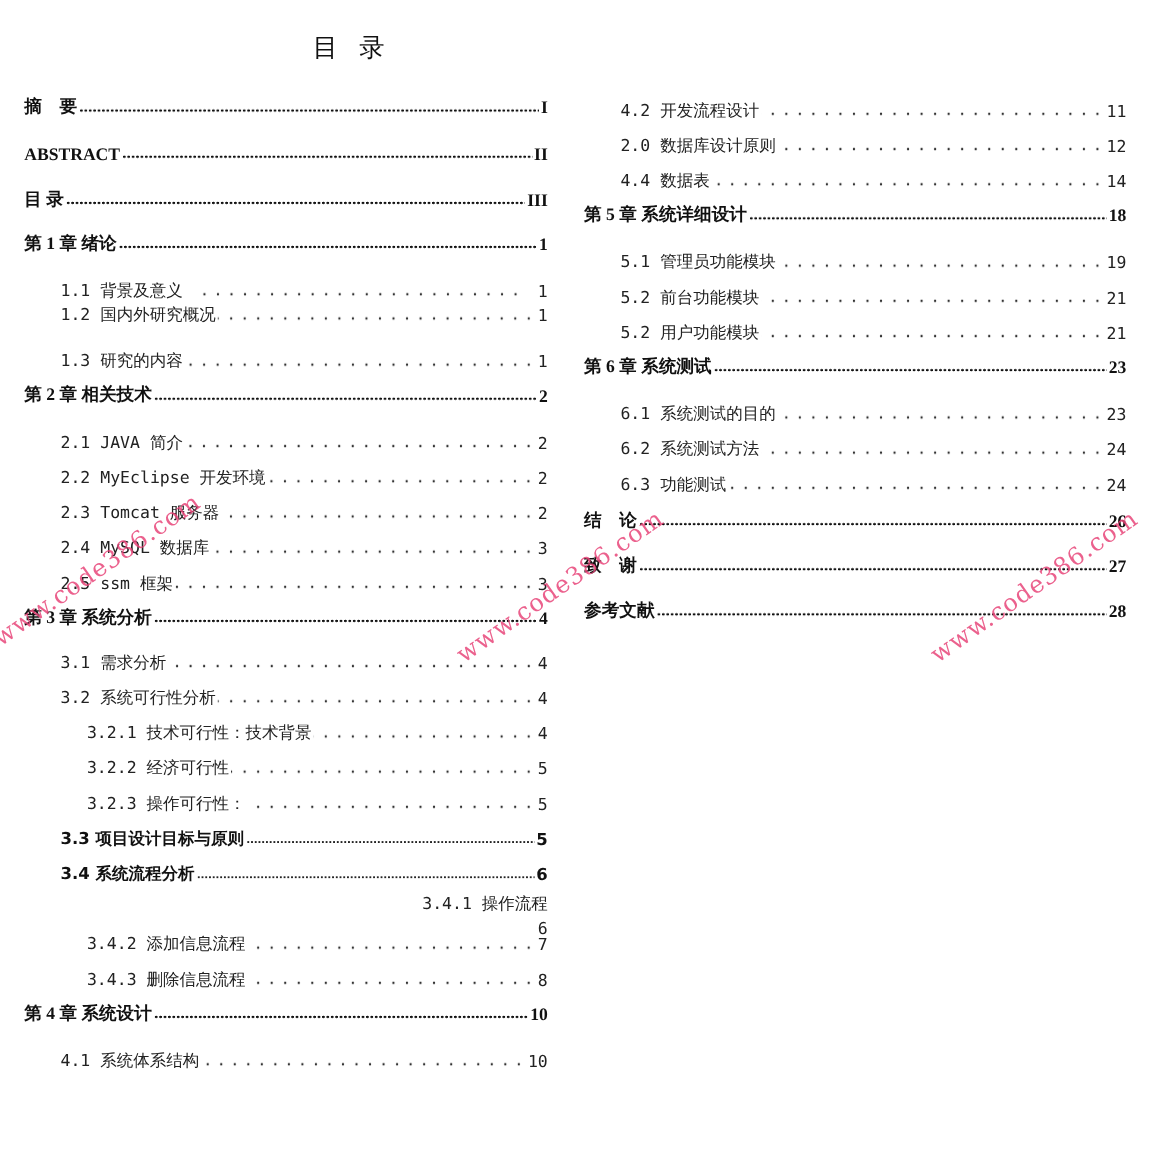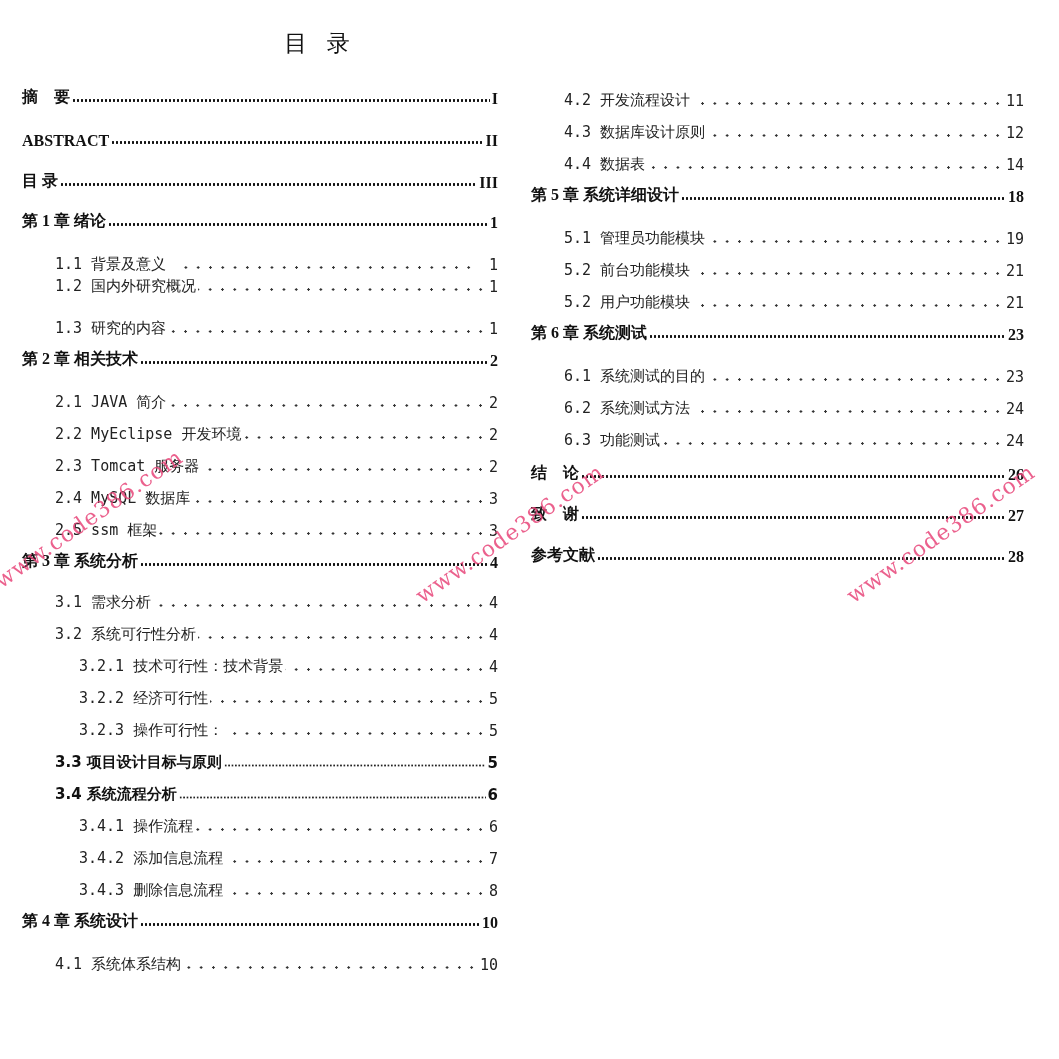--- a/index.html
+++ b/index.html
@@ -144,21 +144,21 @@
     <div class="row lvl1b" style="top: 748px;">
       <span class="label">3.3 项目设计目标与原则</span>
       <span class="leader"></span>
       <span class="page">5</span>
     </div>
     <div class="row lvl1b" style="top: 780px;">
       <span class="label">3.4 系统流程分析</span>
       <span class="leader"></span>
       <span class="page">6</span>
     </div>
-    <div class="row lvl2" style="top: 812px;">
+    <div class="row lvl2" style="top: 812px; flex-direction: column;">
       <span class="label">3.4.1 操作流程</span>
       <span class="leader"></span>
       <span class="page">6</span>
     </div>
     <div class="row lvl2" style="top: 844px;">
       <span class="label">3.4.2 添加信息流程</span>
       <span class="leader"></span>
       <span class="page">7</span>
     </div>
     <div class="row lvl2" style="top: 876px;">
@@ -177,21 +177,21 @@
       <span class="page">10</span>
     </div>
   </div>
 <div class="col col-right" id="colRight">
     <div class="row lvl1" style="top: 86px;">
       <span class="label">4.2 开发流程设计</span>
       <span class="leader"></span>
       <span class="page">11</span>
     </div>
     <div class="row lvl1" style="top: 118px;">
-      <span class="label">4.3 数据库设计原则</span>
+      <span class="label">2.0 数据库设计原则</span>
       <span class="leader"></span>
       <span class="page">12</span>
     </div>
     <div class="row lvl1" style="top: 150px;">
       <span class="label">4.4 数据表</span>
       <span class="leader"></span>
       <span class="page">14</span>
     </div>
     <div class="row lvl0" style="top: 182px;">
       <span class="label">第 5 章  系统详细设计</span>

